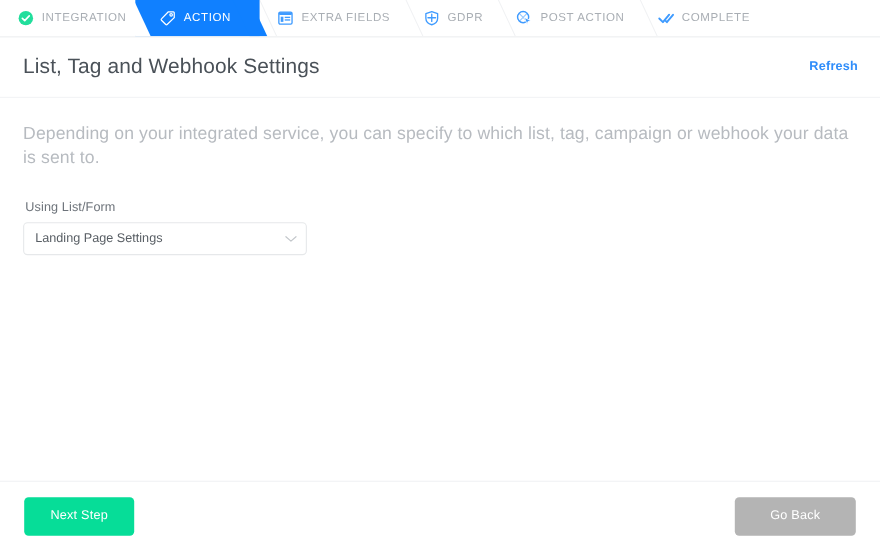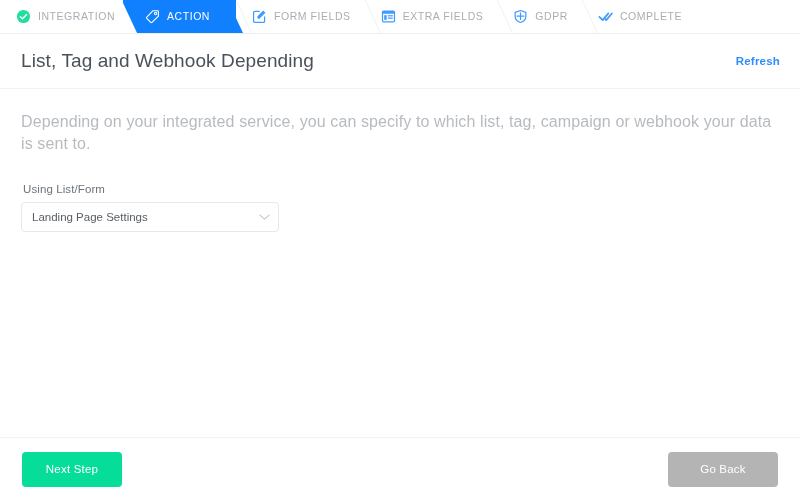--- a/index.html
+++ b/index.html
@@ -232,29 +232,20 @@
     <div class="step active">
       <span class="step-icon">
         <svg width="15" height="15" viewBox="0 0 16 16">
           <path d="M8.6 1.8 H13.4 A0.9 0.9 0 0 1 14.3 2.7 V7.5 L7.4 14.2 A0.9 0.9 0 0 1 6.1 14.2 L1.9 10 A0.9 0.9 0 0 1 1.9 8.7 Z" fill="none" stroke="#ffffff" stroke-width="1.2" stroke-linejoin="round"></path>
           <circle cx="11.3" cy="4.8" r="1.25" fill="none" stroke="#ffffff" stroke-width="1.1"></circle>
         </svg>
       </span>
       <span class="step-label">ACTION</span>
     </div>
 
-    <div class="step">
-      <span class="step-icon">
-        <svg width="15" height="15" viewBox="0 0 16 16">
-          <path d="M13.4 8.3 V13.1 A1.2 1.2 0 0 1 12.2 14.3 H2.9 A1.2 1.2 0 0 1 1.7 13.1 V3.8 A1.2 1.2 0 0 1 2.9 2.6 H7.7" fill="none" stroke="#3f9bff" stroke-width="1.3" stroke-linecap="round" stroke-linejoin="round"></path>
-          <path d="M6.1 10.3 L5.6 7.9 L11.9 1.7 L14.3 4.1 L8 10.3 Z" fill="#3f9bff"></path>
-        </svg>
-      </span>
-      <span class="step-label">FORM FIELDS</span>
-    </div>
 
     <div class="step">
       <span class="step-icon">
         <svg width="15" height="15" viewBox="0 0 16 16">
           <rect x="1.6" y="2.2" width="12.8" height="11.6" rx="1.3" fill="none" stroke="#3f9bff" stroke-width="1.3"></rect>
           <rect x="1.6" y="2.2" width="12.8" height="2.8" rx="1.3" fill="#3f9bff"></rect>
           <rect x="3.4" y="6.6" width="2.6" height="5" fill="#3f9bff"></rect>
           <rect x="7.3" y="6.6" width="5.3" height="1.3" fill="#3f9bff"></rect>
           <rect x="7.3" y="9.1" width="5.3" height="1.3" fill="#3f9bff"></rect>
         </svg>
@@ -265,35 +256,45 @@
     <div class="step">
       <span class="step-icon">
         <svg width="15" height="15" viewBox="0 0 16 16">
           <path d="M8 1.6 L13.7 3.6 V8 C13.7 11.2 11.2 13.4 8 14.4 C4.8 13.4 2.3 11.2 2.3 8 V3.6 Z" fill="none" stroke="#3f9bff" stroke-width="1.3" stroke-linejoin="round"></path>
           <path d="M8 4.2 V11.2 M4.3 7.6 H11.7" stroke="#3f9bff" stroke-width="1.3" stroke-linecap="round"></path>
         </svg>
       </span>
       <span class="step-label">GDPR</span>
     </div>
 
+    <div class="step">
+      <span class="step-icon">
+        <svg width="15" height="15" viewBox="0 0 16 16">
+          <circle cx="7" cy="7" r="5.4" fill="none" stroke="#3f9bff" stroke-width="1.4"></circle>
+          <path d="M3.4 3.6 L10.6 10.8 M10.6 3.6 L3.4 10.8" stroke="#3f9bff" stroke-width="1.1" opacity="0.55"></path>
+          <path d="M8.2 7.4 L14.6 10.4 L11.7 11.3 L10.9 14.2 Z" fill="#3f9bff" stroke="#ffffff" stroke-width="0.8" stroke-linejoin="round"></path>
+        </svg>
+      </span>
+      <span class="step-label">POST ACTION</span>
+    </div>
 
     <div class="step">
       <span class="step-icon">
         <svg width="16" height="15" viewBox="0 0 18 16">
           <path d="M1.6 8.4 L5.6 12.4 L12.4 4.2" fill="none" stroke="#3f9bff" stroke-width="2.1" stroke-linecap="round" stroke-linejoin="round"></path>
           <path d="M8.6 11.0 L9.9 12.4 L16.6 4.4" fill="none" stroke="#3f9bff" stroke-width="2.1" stroke-linecap="round" stroke-linejoin="round"></path>
         </svg>
       </span>
       <span class="step-label">COMPLETE</span>
     </div>
 
   </div>
 
   <div class="titlerow">
-    <div class="page-title">List, Tag and Webhook Depending</div>
+    <div class="page-title">List, Tag and Webhook Settings</div>
     <div class="refresh-link">Refresh</div>
   </div>
 
   <div class="content">
     <p class="description">Depending on your integrated service, you can specify to which list, tag, campaign or webhook your data is sent to.</p>
 
     <div class="field-label">Using List/Form</div>
 
     <div class="select-wrap">
       <div class="select-box">

